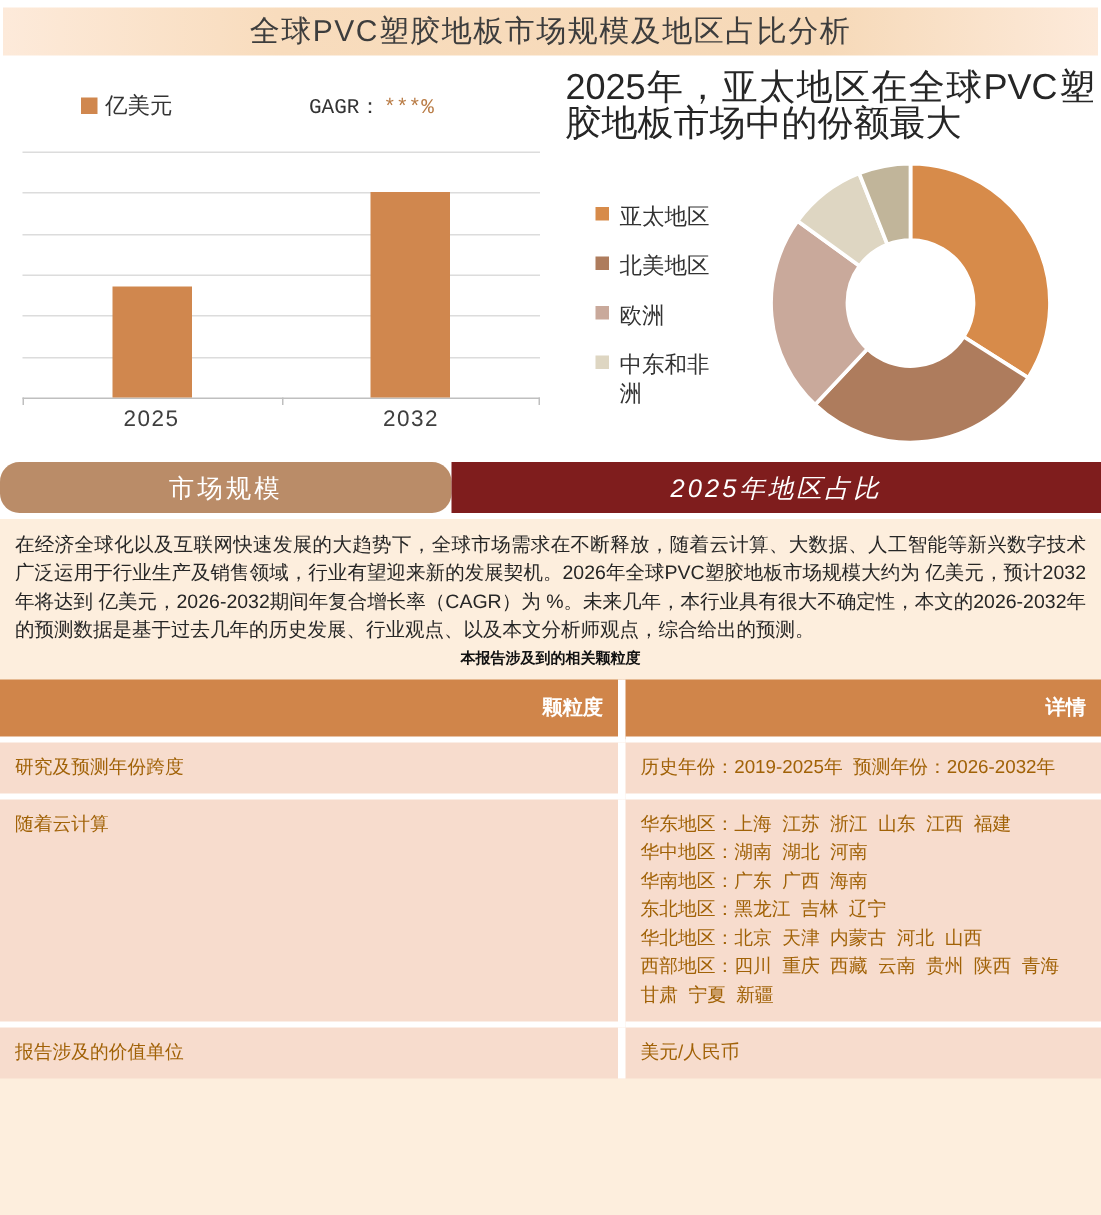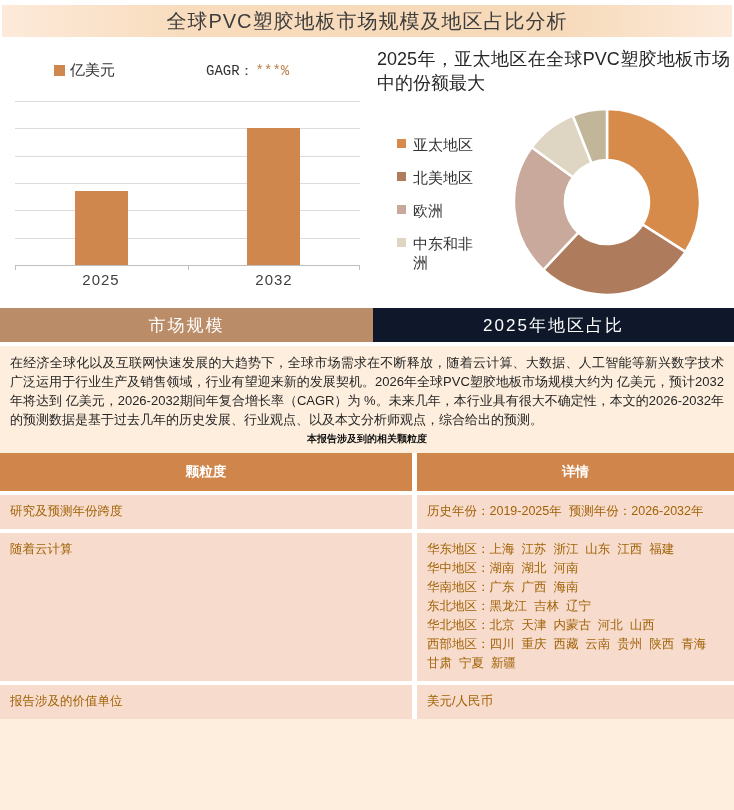--- a/index.html
+++ b/index.html
@@ -18,44 +18,44 @@
       font-family:"Liberation Mono","DejaVu Sans Mono",monospace;}
   .gagr .val{color:#b97c46;margin-left:2px;}
   .plot{position:absolute;left:15px;top:56px;width:345px;height:164px;
       border-bottom:1px solid #bfbfbf;}
   .gridline{position:absolute;left:0;right:0;height:1px;background:#dcdcdc;}
   .tick{position:absolute;bottom:-5px;width:1px;height:5px;background:#bfbfbf;}
   .bar{position:absolute;bottom:0;width:53px;}
   .x-labels{position:absolute;left:15px;top:226px;width:345px;height:20px;}
   .x-label{position:absolute;width:60px;text-align:center;font-size:15px;color:#3f3f3f;
       letter-spacing:1px;}
-  .donut-title{position:absolute;left:377px;top:2px;width:353px;font-size:18px;
+  .donut-title{position:absolute;left:377px;top:2px;width:353px;font-size:24px;
       line-height:24px;color:#262626;text-align:justify;}
   .pie-legend{position:absolute;left:397px;top:90px;margin:0;padding:0;list-style:none;}
   .pie-legend li{width:86px;margin-bottom:14px;font-size:15px;color:#333;line-height:19px;}
   .pie-legend .sq{display:inline-block;width:9px;height:9px;margin-right:7px;
       vertical-align:2px;}
   .pie-legend .lbl{display:inline-block;width:66px;vertical-align:top;}
   .donut-svg{position:absolute;left:512px;top:62px;}
   
   .tab-bar{position:absolute;left:0;top:308px;width:734px;height:34px;display:flex;}
   .tab{display:flex;align-items:center;justify-content:center;color:#ffffff;
       font-size:17px;letter-spacing:2px;cursor:pointer;}
-  .tab-left{width:373px;background:#ba8c68;}
-  .tab-right{flex:1;background:#0f172a;}
+  .tab-left{width:301px;background:#ba8c68;border-radius:13px;}
+  .tab-right{flex:1;background:#7f1d1d;font-style:italic;}
   
   .content{position:absolute;left:0;top:346px;width:734px;bottom:0;background:#fdeedd;
       overflow:hidden;}
   .intro{margin:0;padding:7px 10px 0 10px;font-size:13px;line-height:19px;color:#262626;
       text-align:justify;}
   .granularity-title{margin:3px 0 7px 0;text-align:center;font-size:10px;font-weight:bold;
       color:#111111;}
   table.granularity{width:100%;border-collapse:collapse;table-layout:fixed;}
   table.granularity th{background:#d0854a;color:#ffffff;font-size:13.5px;font-weight:bold;
-      text-align:center;padding:10px 10px;border-bottom:4px solid #ffffff;}
+      text-align:right;padding:10px 10px;border-bottom:4px solid #ffffff;}
   table.granularity td{background:#f7dccd;font-size:12.5px;color:#a16207;line-height:19px;
       padding:7px 10px 8px 10px;vertical-align:top;white-space:pre-wrap;
       border-bottom:4px solid #ffffff;}
   table.granularity tr:last-child td{border-bottom:none;}
   .colgap{border-right:5px solid #ffffff;}
   .w-col1{width:392px;}
 </style>
 </head>
 <body>
 

